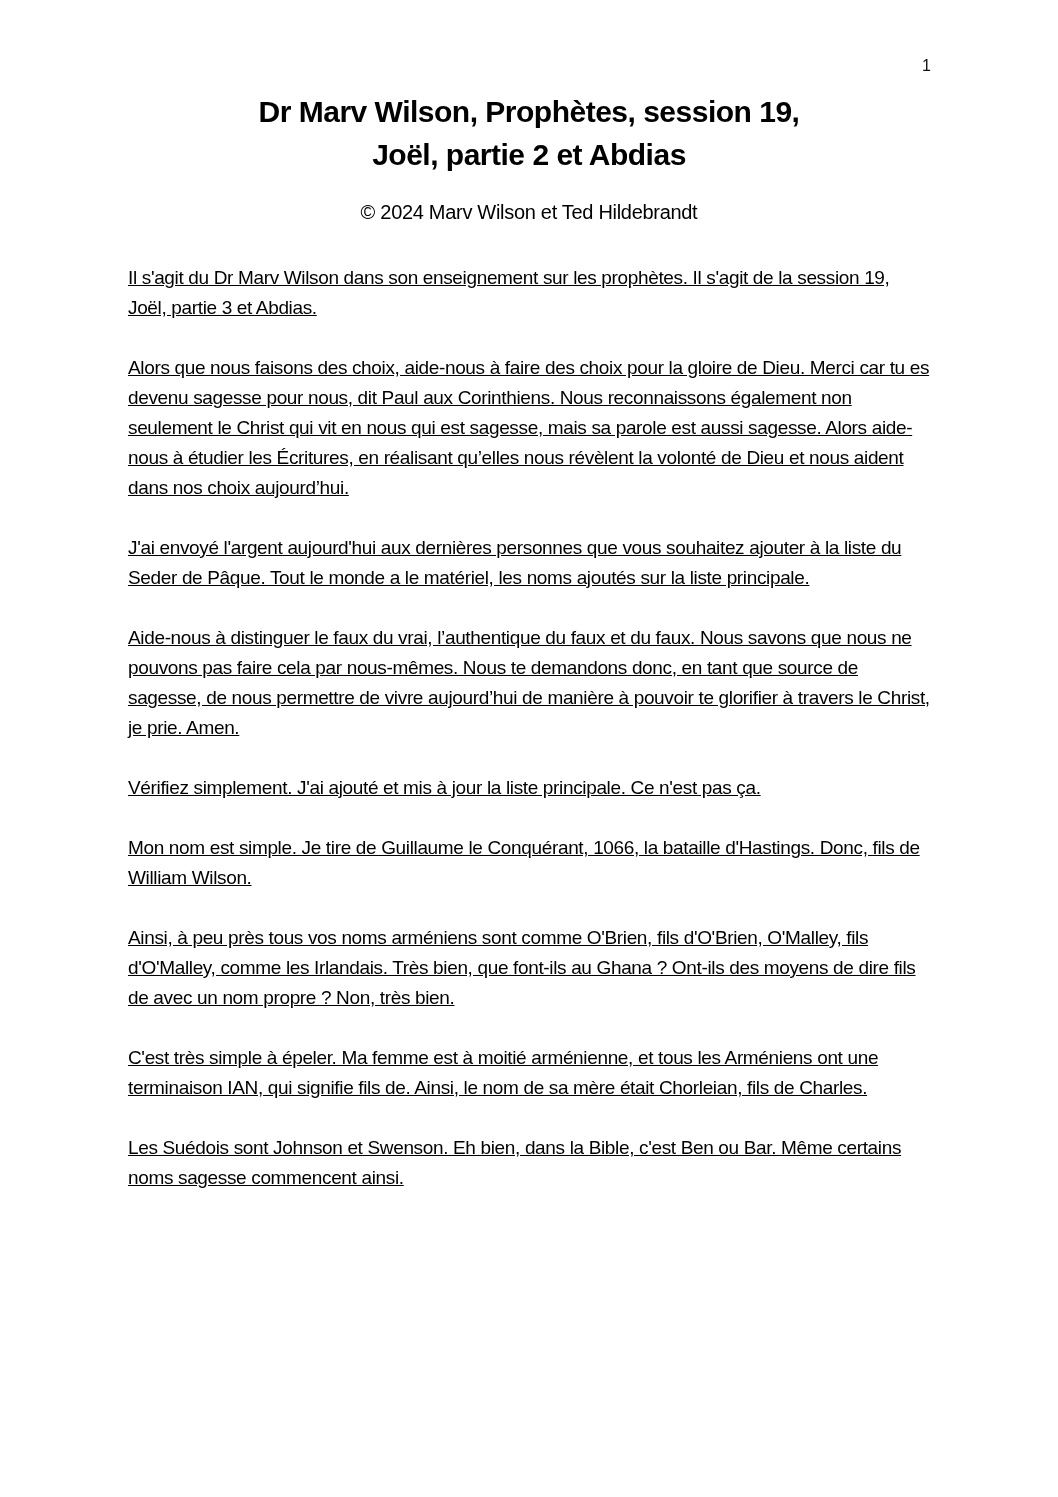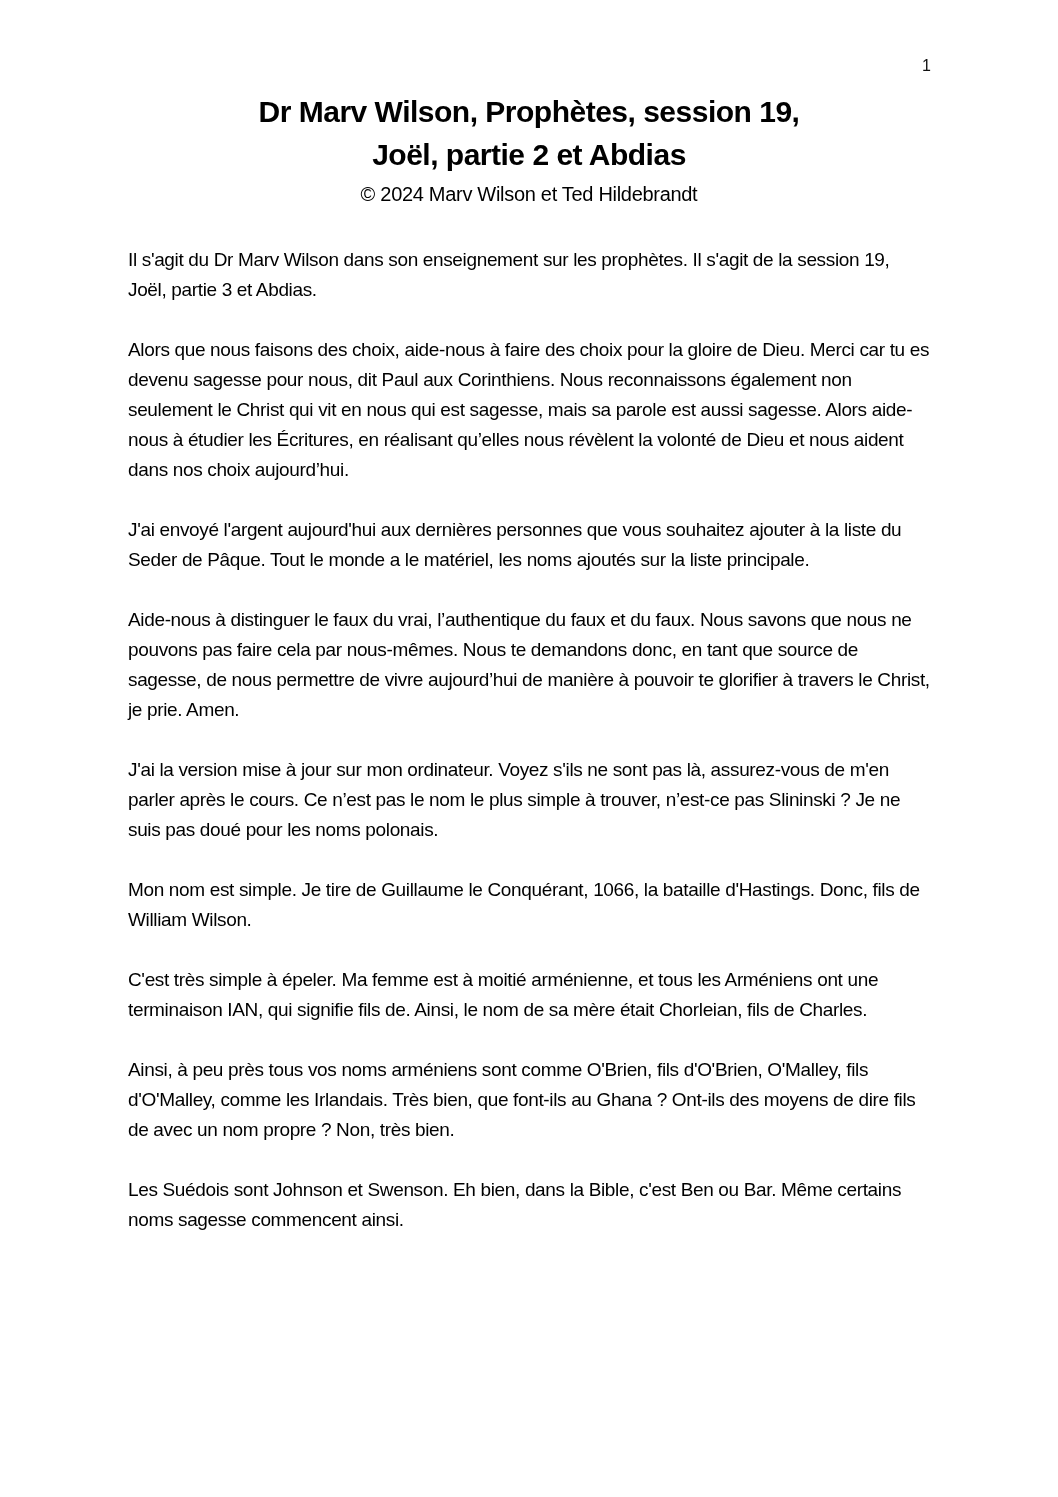--- a/index.html
+++ b/index.html
@@ -31,32 +31,33 @@
   }
   .doc-title {
     margin: 32px 0 0 0;
     text-align: center;
     font-size: 30px;
     line-height: 43px;
     font-weight: bold;
     letter-spacing: -0.5px;
   }
   .copyright {
-    margin-top: 5px;
+    margin-top: 23px;
     text-align: center;
     font-size: 20px;
     line-height: 26px;
     letter-spacing: -0.3px;
   }
   .doc-body {
     margin-top: 38px;
     font-size: 19px;
     line-height: 30px;
     letter-spacing: -0.35px;
     text-align: left;
+    text-decoration: underline;
   }
   .doc-body p {
     margin: 0 0 30px 0;
   }
 </style>
 </head>
 <body>
 
 <div class="page">
 
@@ -69,21 +70,21 @@
       <span>Joël, partie 2 et Abdias</span>
     </h1>
 
     <div class="copyright">© 2024 Marv Wilson et Ted Hildebrandt</div>
 
     <div class="doc-body">
       <p>Il s'agit du Dr Marv Wilson dans son enseignement sur les prophètes. Il s'agit de la session 19, Joël, partie 3 et Abdias.</p>
       <p>Alors que nous faisons des choix, aide-nous à faire des choix pour la gloire de Dieu. Merci car tu es devenu sagesse pour nous, dit Paul aux Corinthiens. Nous reconnaissons également non seulement le Christ qui vit en nous qui est sagesse, mais sa parole est aussi sagesse. Alors aide-nous à étudier les Écritures, en réalisant qu’elles nous révèlent la volonté de Dieu et nous aident dans nos choix aujourd’hui.</p>
       <p>J'ai envoyé l'argent aujourd'hui aux dernières personnes que vous souhaitez ajouter à la liste du Seder de Pâque. Tout le monde a le matériel, les noms ajoutés sur la liste principale.</p>
       <p>Aide-nous à distinguer le faux du vrai, l’authentique du faux et du faux. Nous savons que nous ne pouvons pas faire cela par nous-mêmes. Nous te demandons donc, en tant que source de sagesse, de nous permettre de vivre aujourd’hui de manière à pouvoir te glorifier à travers le Christ, je prie. Amen.</p>
-      <p>J'ai la version mise à jour sur mon ordinateur. Voyez s'ils ne sont pas là, assurez-vous de m'en parler après le cours. Ce n’est pas le nom le plus simple à trouver, n’est-ce pas Slininski ? Je ne suis pas doué pour les noms polonais.</p>
+      <p>Vérifiez simplement. J'ai ajouté et mis à jour la liste principale. Ce n'est pas ça.</p>
       <p>Mon nom est simple. Je tire de Guillaume le Conquérant, 1066, la bataille d'Hastings. Donc, fils de William Wilson.</p>
+      <p>Ainsi, à peu près tous vos noms arméniens sont comme O'Brien, fils d'O'Brien, O'Malley, fils d'O'Malley, comme les Irlandais. Très bien, que font-ils au Ghana ? Ont-ils des moyens de dire fils de avec un nom propre ? Non, très bien.</p>
       <p>C'est très simple à épeler. Ma femme est à moitié arménienne, et tous les Arméniens ont une terminaison IAN, qui signifie fils de. Ainsi, le nom de sa mère était Chorleian, fils de Charles.</p>
-      <p>Ainsi, à peu près tous vos noms arméniens sont comme O'Brien, fils d'O'Brien, O'Malley, fils d'O'Malley, comme les Irlandais. Très bien, que font-ils au Ghana ? Ont-ils des moyens de dire fils de avec un nom propre ? Non, très bien.</p>
       <p>Les Suédois sont Johnson et Swenson. Eh bien, dans la Bible, c'est Ben ou Bar. Même certains noms sagesse commencent ainsi.</p>
     </div>
 
   </div>
 </div>
 
 </body></html>

